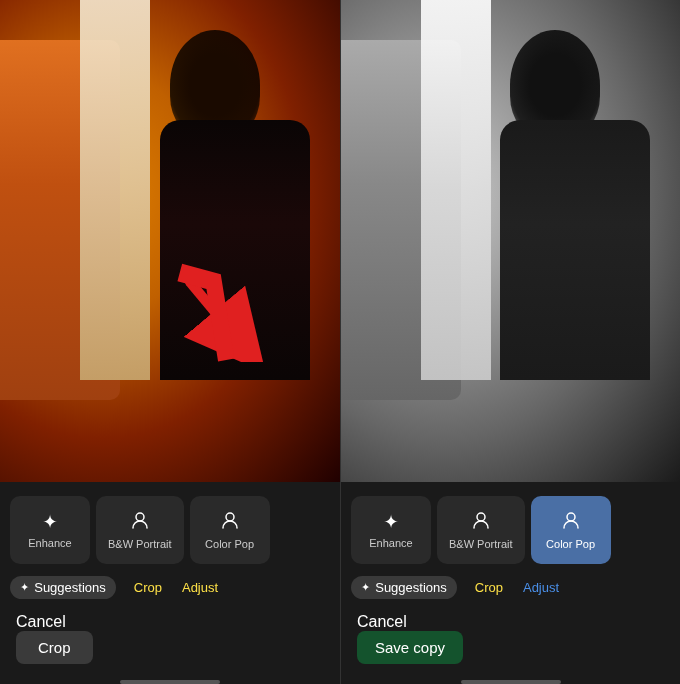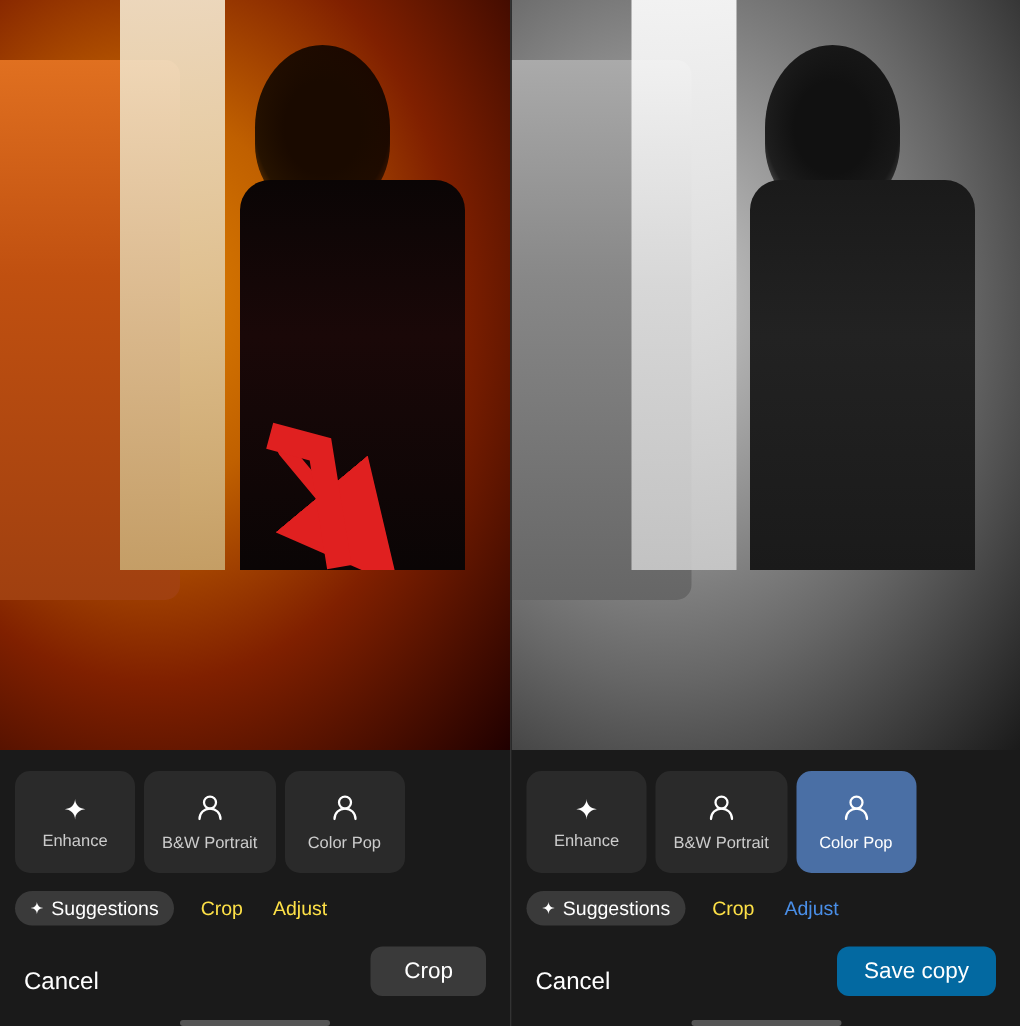--- a/index.html
+++ b/index.html
@@ -104,23 +104,24 @@
       align-items: center;
       gap: 5px;
     }
 
     .tab-item.blue-tab {
       color: #4a8fe8;
     }
 
     .action-row {
       display: flex;
-      align-items: flex-end;
+      align-items: flex-start;
       justify-content: space-between;
       padding: 8px 16px 12px 16px;
+      flex-direction: column;
     }
 
     .cancel-btn {
       background: none;
       border: none;
       color: #fff;
       font-size: 16px;
       cursor: pointer;
     }
 
@@ -128,21 +129,21 @@
       background: #3a3a3a;
       border: none;
       color: #fff;
       font-size: 15px;
       padding: 8px 22px;
       border-radius: 8px;
       cursor: pointer;
     }
 
     .save-copy-btn {
-      background: #0369a1;
+      background: #14532d;
       border: none;
       color: #fff;
       font-size: 15px;
       padding: 8px 18px;
       border-radius: 8px;
       cursor: pointer;
     }
 
     .home-indicator {
       height: 4px;

